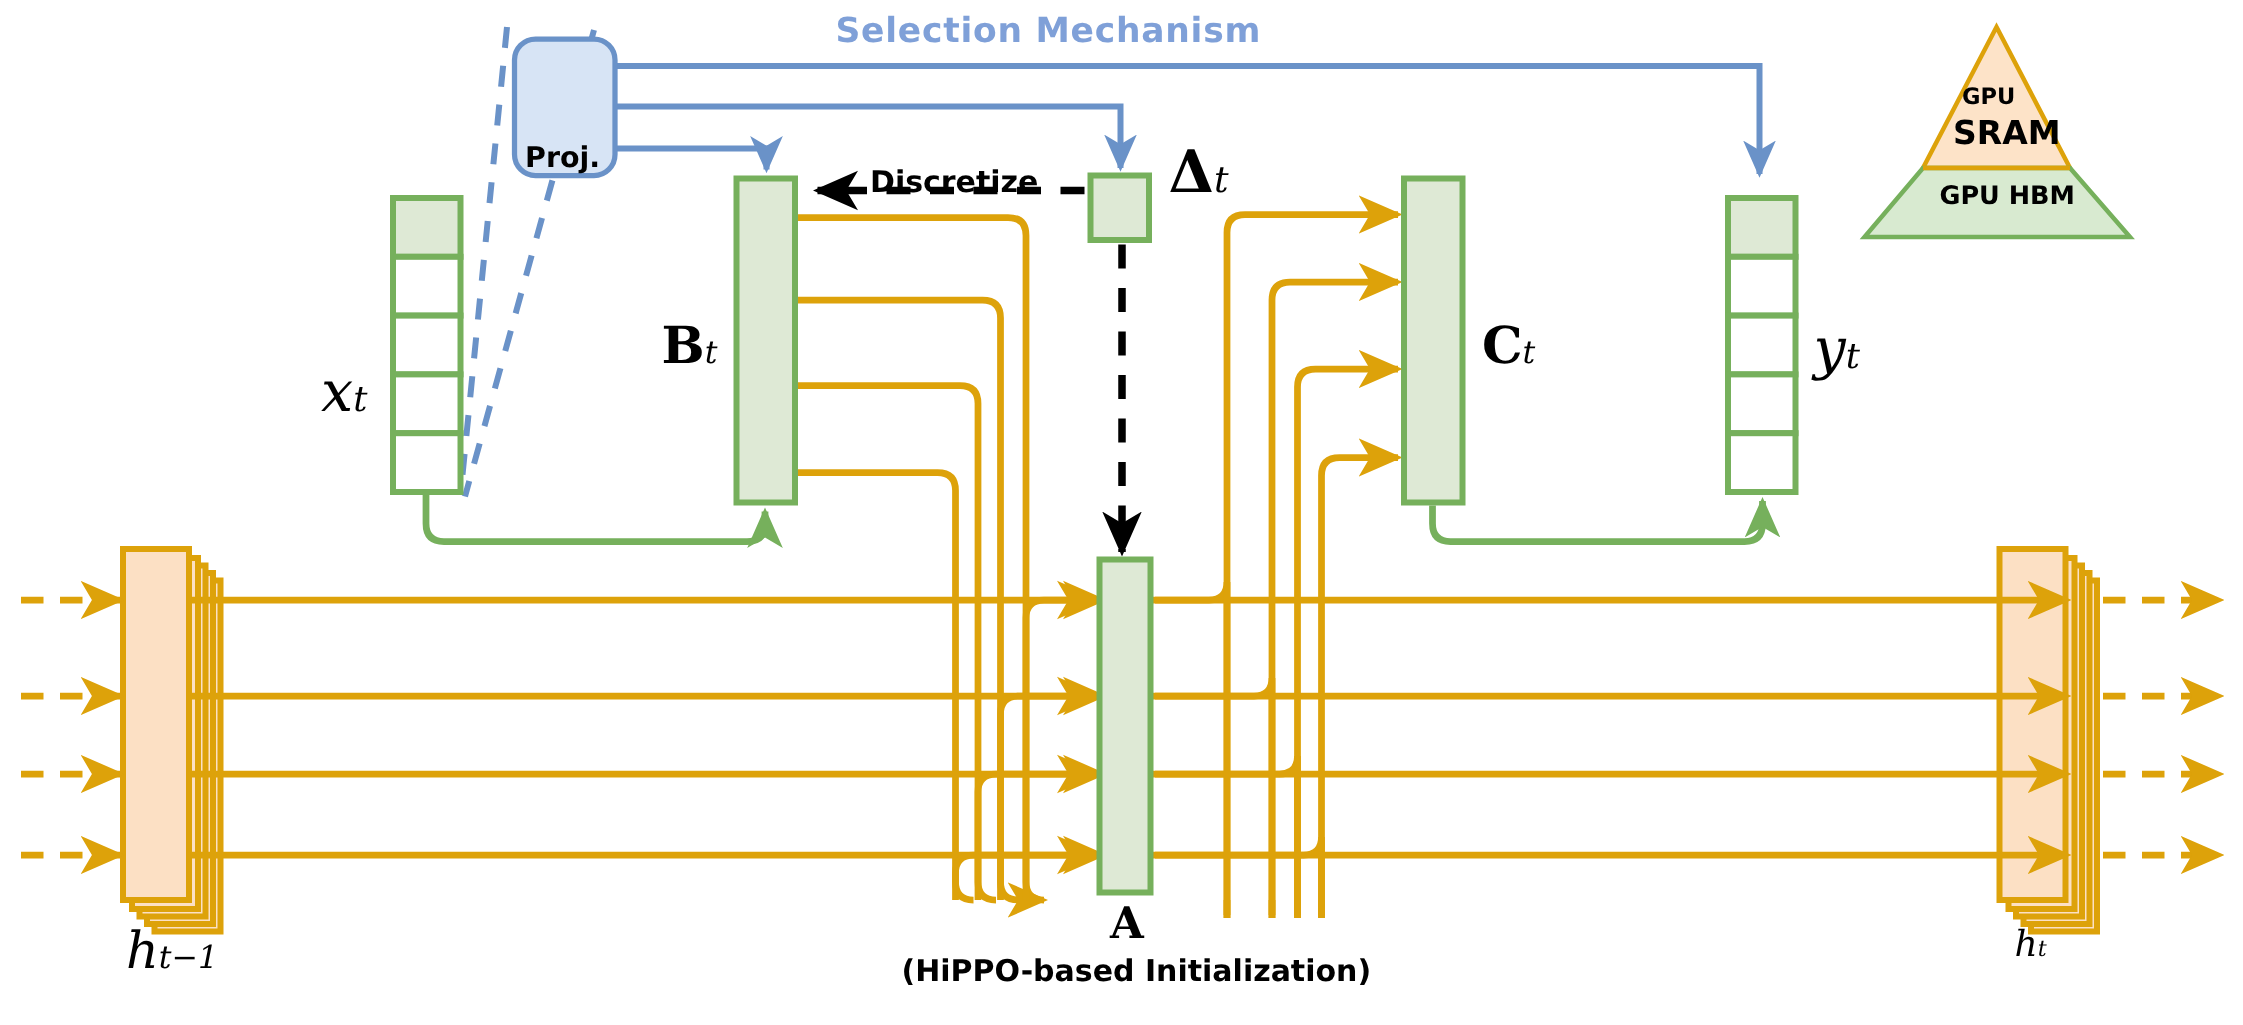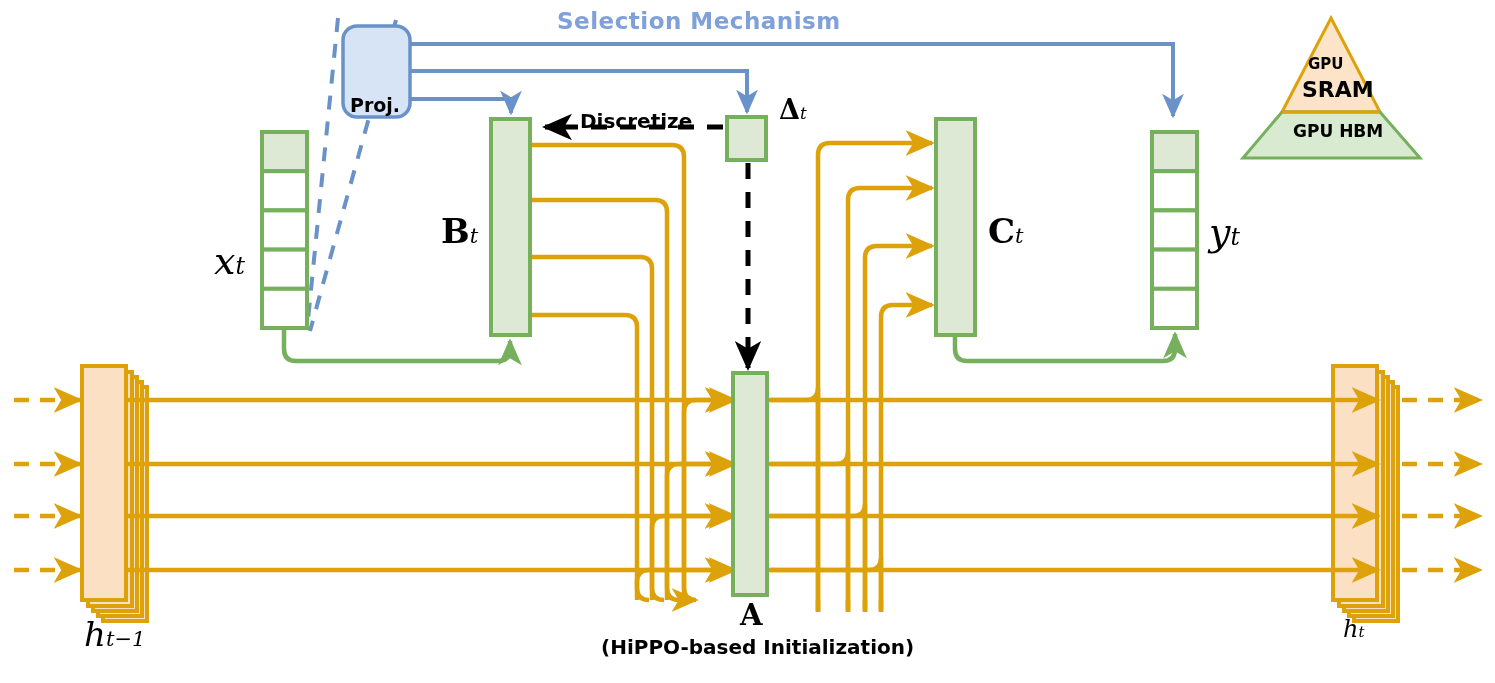--- a/index.html
+++ b/index.html
@@ -224,21 +224,21 @@
 <div class="lbl comic" style="left:580px; top:96px; font-size:20px;margin-top:15px;">Discretize</div>
 
 <div class="lbl" style="left:214px; top:213px; font-size:38px;margin-top:29px;">
   <span class="mathlbl">x</span><span class="sub">t</span>
 </div>
 
 <div class="lbl" style="left:441px; top:214px; font-size:34px;">
   <span class="mathbold">B</span><span class="sub">t</span>
 </div>
 
-<div class="lbl" style="left:779px; top:96px; font-size:27px;">
+<div class="lbl" style="left:779px; top:96px; font-size:39px;">
   <span class="mathbold">Δ</span><span class="sub">t</span>
 </div>
 
 <div class="lbl" style="left:988px; top:214px; font-size:34px;">
   <span class="mathbold">C</span><span class="sub">t</span>
 </div>
 
 <div class="lbl" style="left:1209px; top:213px; font-size:38px;">
   <span class="mathlbl">y</span><span class="sub">t</span>
 </div>

